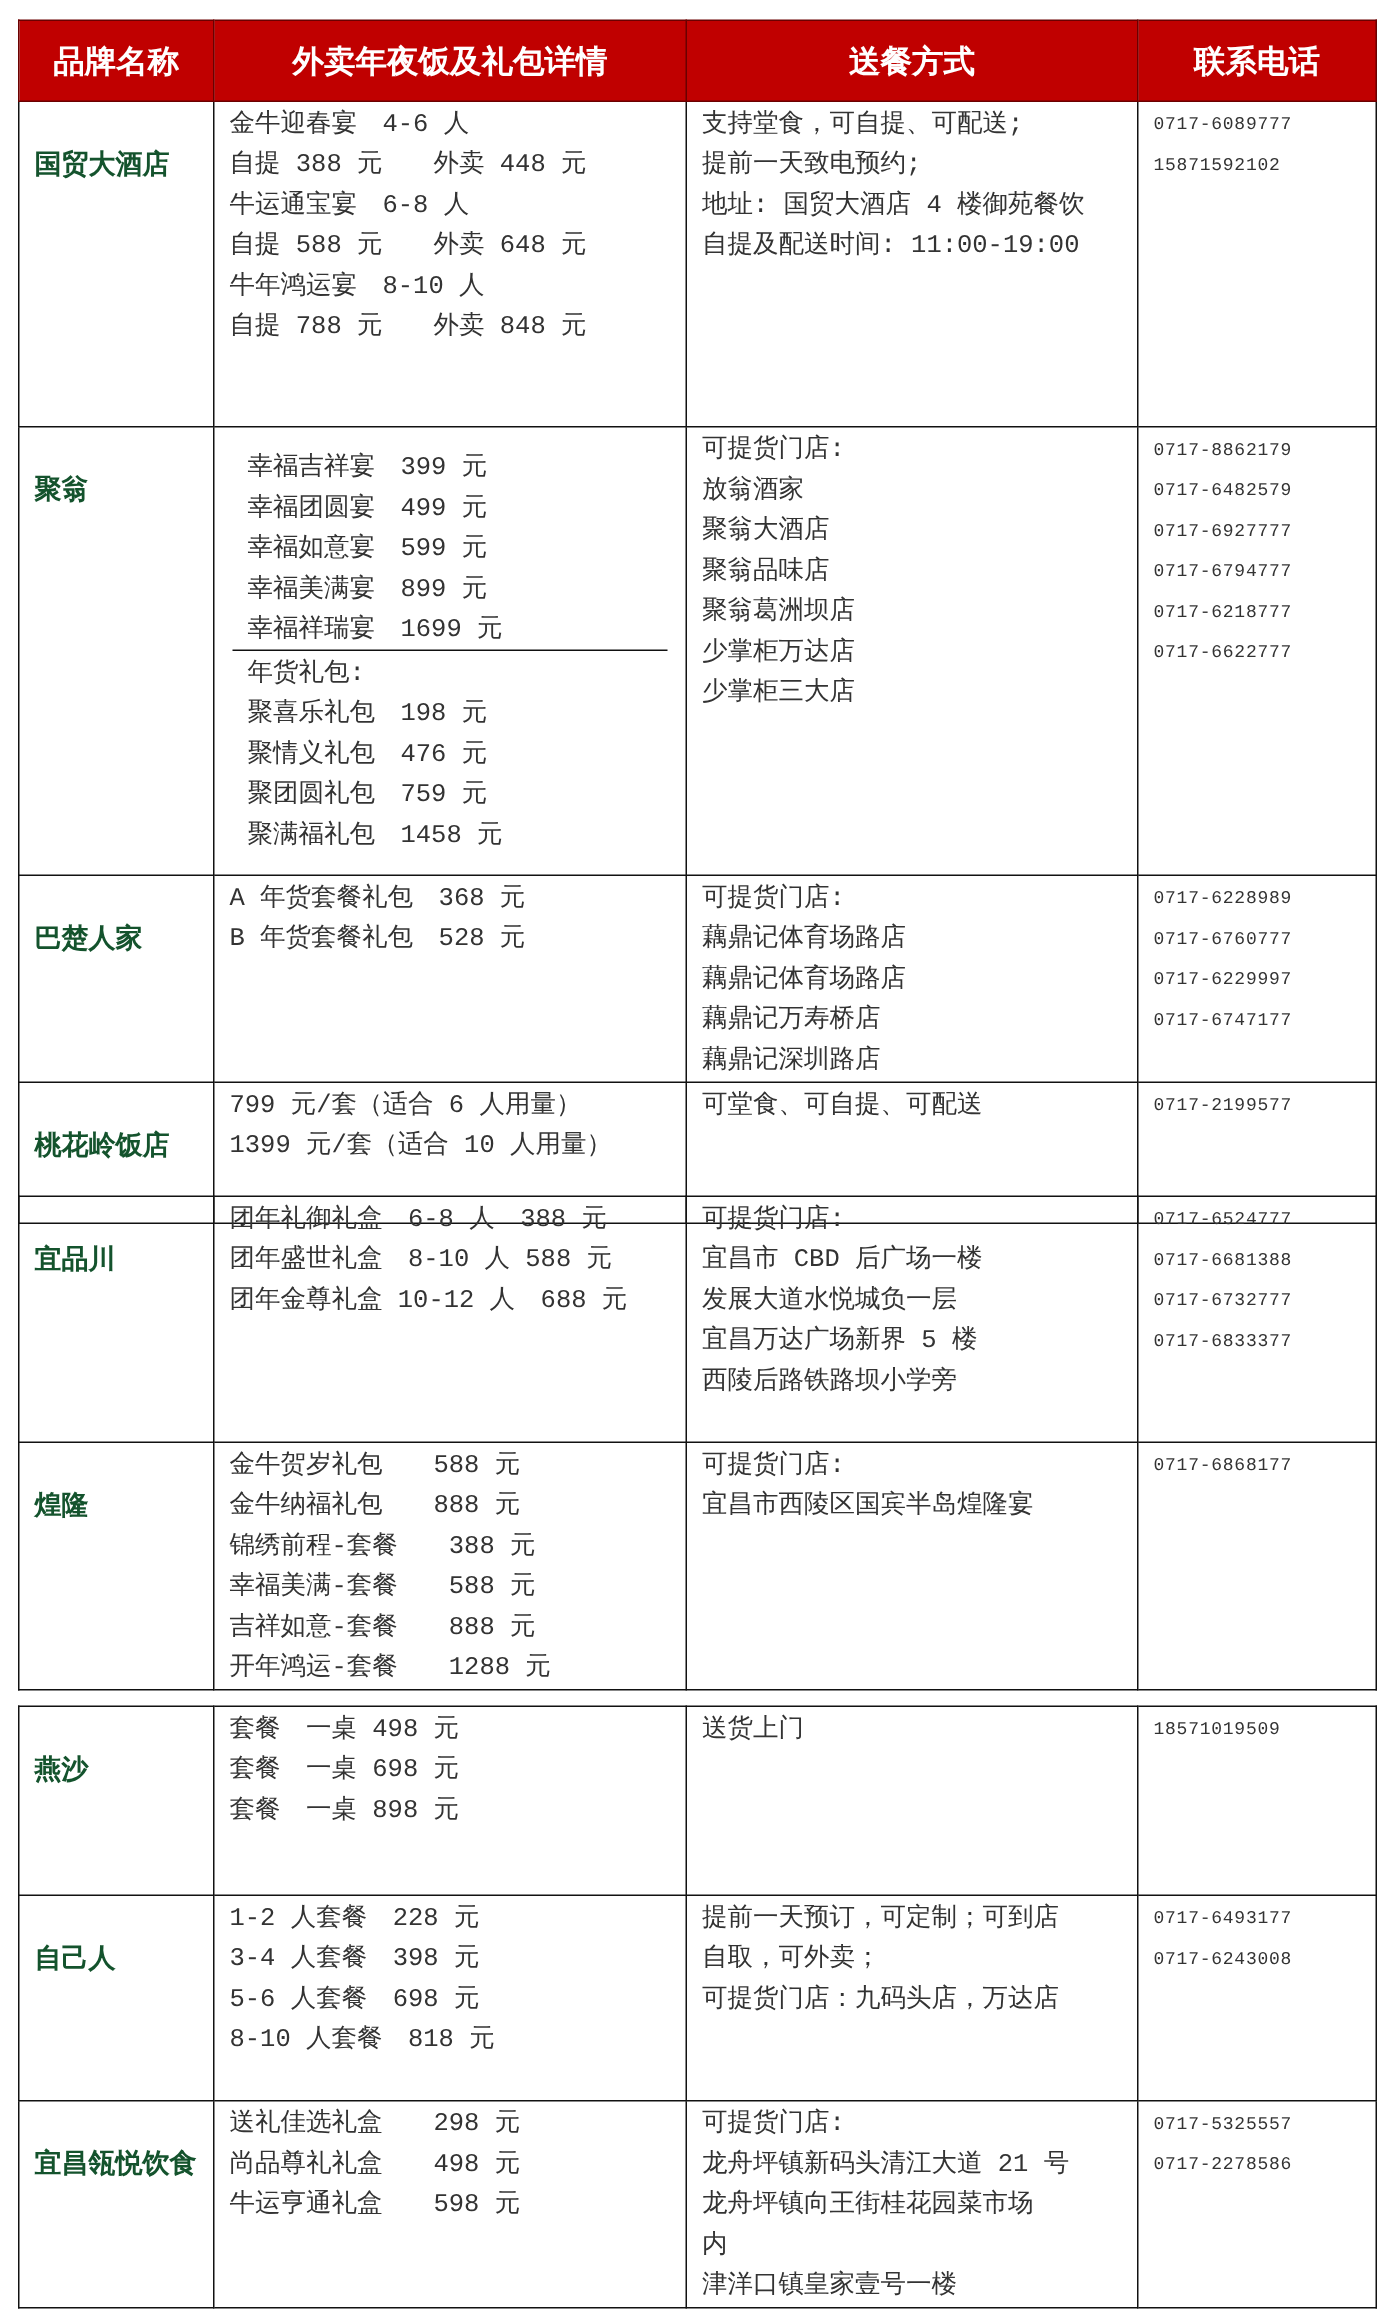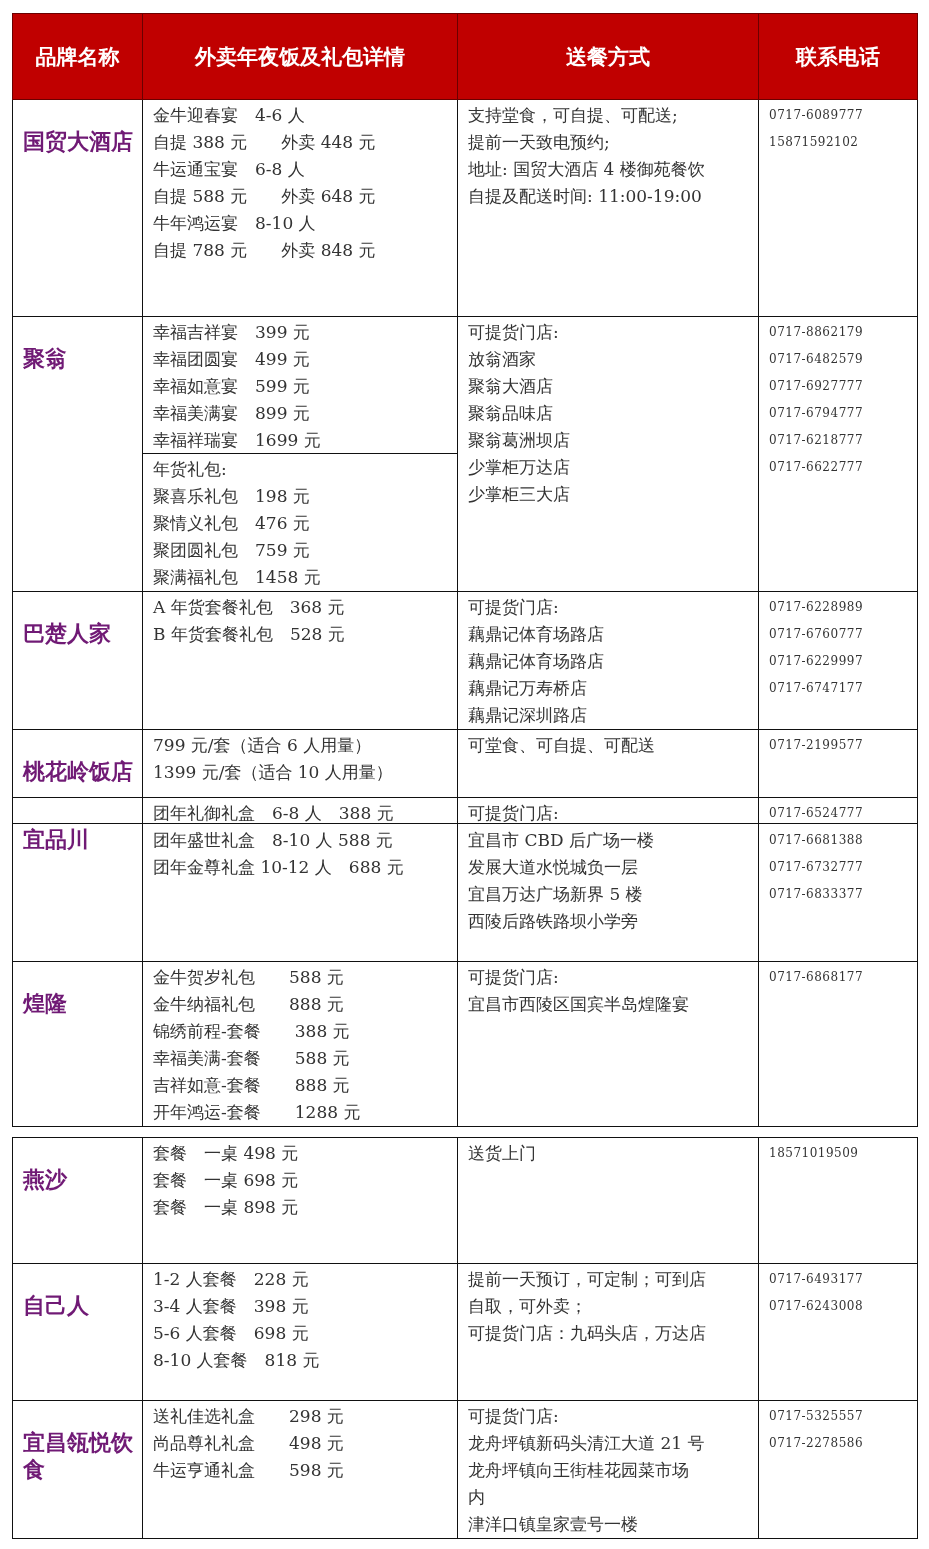--- a/index.html
+++ b/index.html
@@ -1,24 +1,24 @@
 <!DOCTYPE html>
 <html><head>
 <meta charset="utf-8">
 <style>
   html, body { margin:0; padding:0; background:#ffffff; }
   body { width:929px; height:1549px; position:relative; overflow:hidden;
          font-family:"DejaVu Serif","Liberation Serif",serif; color:#222; }
   .seg { position:absolute; left:12px; width:905px; border-collapse:collapse; table-layout:fixed; }
-  .seg td, .seg th { border:1.5px solid #111; vertical-align:top; padding:16px; }
+  .seg td, .seg th { border:1.5px solid #111; vertical-align:top; padding:0; }
   col.c1 { width:130px; } col.c2 { width:315px; } col.c3 { width:301px; } col.c4 { width:159px; }
   .hdr th { background:#c00000; color:#fff; height:53px; vertical-align:middle; text-align:center;
             font-family:"DejaVu Sans","Liberation Sans",sans-serif; font-weight:bold; font-size:21px; border-color:#6b0000; }
-  .brand { font-weight:bold; font-size:22px; padding:28px 0 0 10px !important; line-height:27px; color:#701a75; }
-  .lines { padding:2px 0 0 10px !important; font-size:17px; line-height:27px; white-space:pre; color:#333; }
+  .brand { font-weight:bold; font-size:18px; padding:28px 0 0 10px !important; line-height:27px; color:#14532d; }
+  .lines { padding:2px 0 0 10px !important; font-size:17px; line-height:27px; white-space:pre; color:#333;font-family:Liberation Mono, monospace; }
   .lines div { height:27px; }
   .phone { padding:2px 0 0 10px !important; font-size:12px; line-height:27px; letter-spacing:0.5px; color:#333; }
   .sub { border-top:1.5px solid #111; }
 </style>
 </head>
 <body>
 
 <table class="seg" style="top:13px;">
   <colgroup>
       <col class="c1">
@@ -34,21 +34,21 @@
     <th>联系电话</th>
   </tr>
   <tr style="height:217px;">
     <td class="brand">国贸大酒店</td>
     <td class="lines"><div>金牛迎春宴　4-6 人</div><div>自提 388 元　　外卖 448 元</div><div>牛运通宝宴　6-8 人</div><div>自提 588 元　　外卖 648 元</div><div>牛年鸿运宴　8-10 人</div><div>自提 788 元　　外卖 848 元</div></td>
     <td class="lines"><div>支持堂食，可自提、可配送;</div><div>提前一天致电预约;</div><div>地址: 国贸大酒店 4 楼御苑餐饮</div><div>自提及配送时间: 11:00-19:00</div></td>
     <td class="phone lines"><div>0717-6089777</div><div>15871592102</div></td>
   </tr>
   <tr style="height:272px;">
     <td class="brand">聚翁</td>
-    <td style="padding:0;margin-top:44px;">
+    <td style="padding:12px;margin-top:44px;">
       <div class="lines" style="height:134px;padding:2px 0 0 10px;"><div>幸福吉祥宴　399 元</div><div>幸福团圆宴　499 元</div><div>幸福如意宴　599 元</div><div>幸福美满宴　899 元</div><div>幸福祥瑞宴　1699 元</div></div>
       <div class="lines sub" style="padding:2px 0 0 10px;"><div>年货礼包:</div><div>聚喜乐礼包　198 元</div><div>聚情义礼包　476 元</div><div>聚团圆礼包　759 元</div><div>聚满福礼包　1458 元</div></div>
     </td>
     <td class="lines"><div>可提货门店:</div><div>放翁酒家</div><div>聚翁大酒店</div><div>聚翁品味店</div><div>聚翁葛洲坝店</div><div>少掌柜万达店</div><div>少掌柜三大店</div></td>
     <td class="phone lines"><div>0717-8862179</div><div>0717-6482579</div><div>0717-6927777</div><div>0717-6794777</div><div>0717-6218777</div><div>0717-6622777</div></td>
   </tr>
   <tr style="height:137px;">
     <td class="brand">巴楚人家</td>
     <td class="lines"><div>A 年货套餐礼包　368 元</div><div>B 年货套餐礼包　528 元</div></td>
     <td class="lines"><div>可提货门店:</div><div>藕鼎记体育场路店</div><div>藕鼎记体育场路店</div><div>藕鼎记万寿桥店</div><div>藕鼎记深圳路店</div></td>

